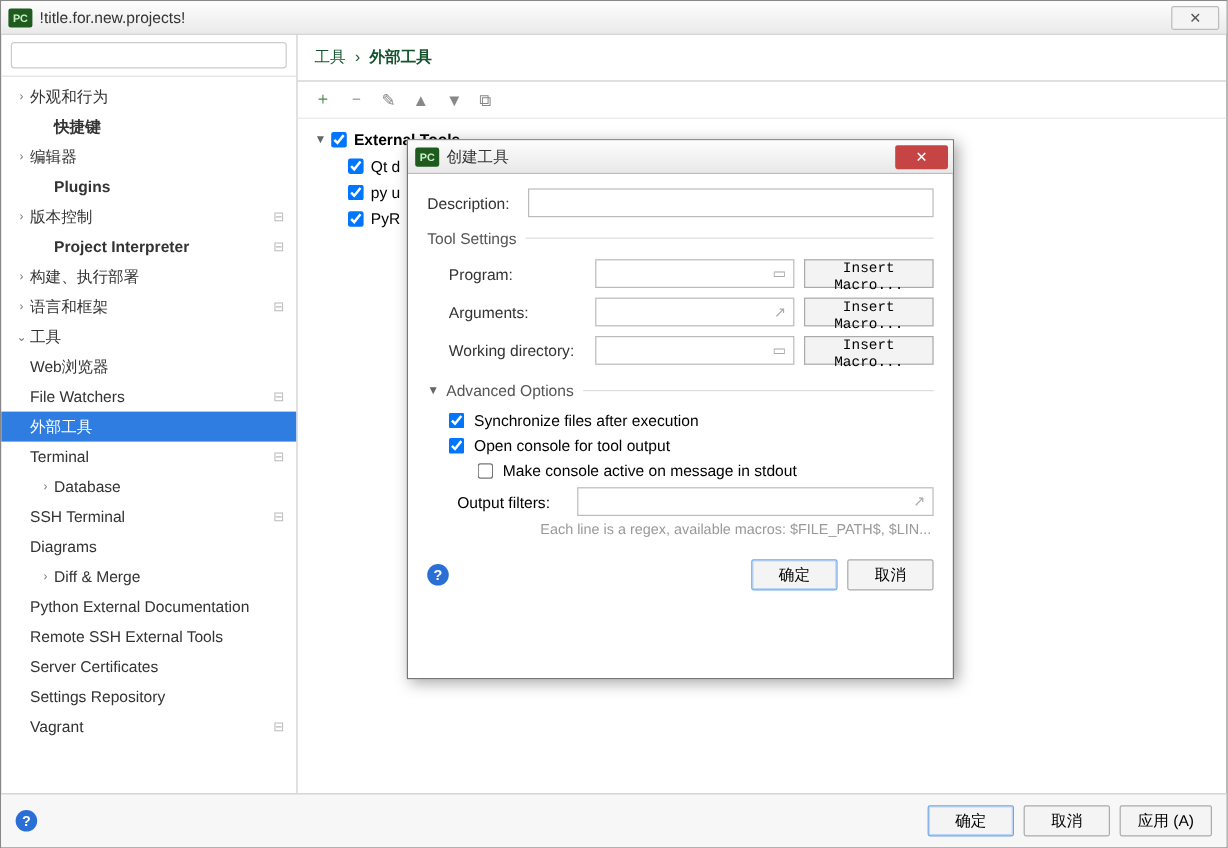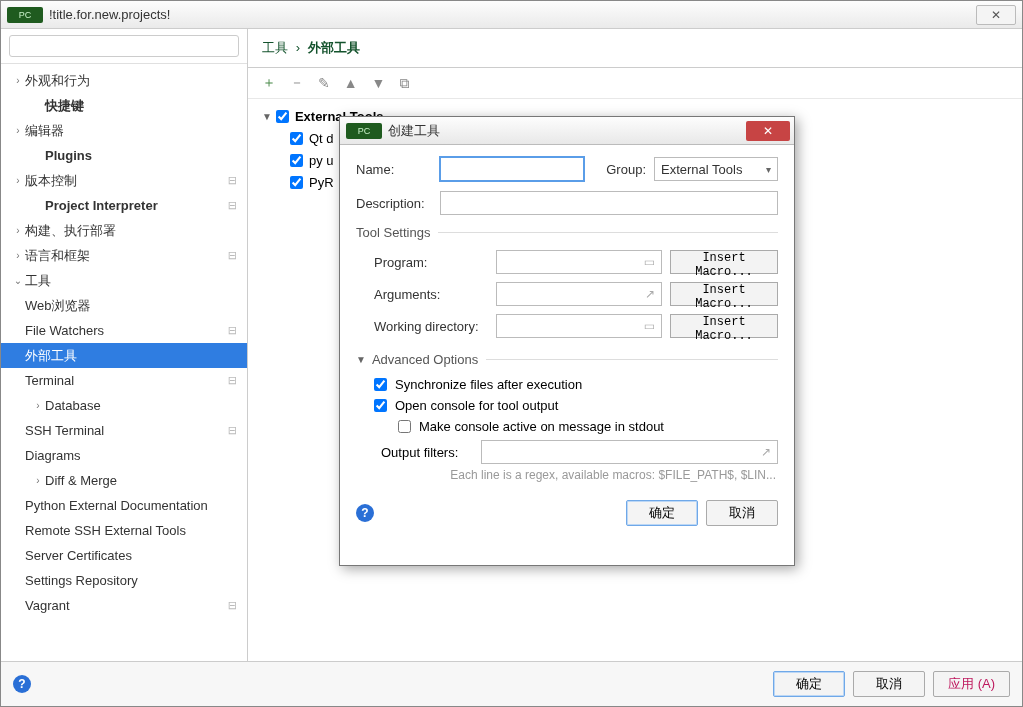--- a/index.html
+++ b/index.html
@@ -1,21 +1,21 @@
 <!DOCTYPE html>
 <html><head>
 <meta charset="utf-8">
 <style>
 * { box-sizing: border-box; margin: 0; padding: 0; font-family: "Segoe UI", Arial, sans-serif; font-size: 13px; }
 body { background: #f0f0f0; width: 1023px; height: 707px; overflow: hidden; position: relative; }
 
 
 .window { position: absolute; left: 0; top: 0; width: 1023px; height: 707px; background: #fff; border: 1px solid #888; }
 .titlebar { height: 28px; background: linear-gradient(#fdfdfd,#eaeaea); border-bottom: 1px solid #ccc; display: flex; align-items: center; padding: 0 6px; }
-.app-icon { width: 36px; height: 16px; background: #1f5b1f; color: #c8f0c8; font-size: 9px; font-weight: normal; display: flex; align-items: center; justify-content: center; margin-right: 6px; border-radius: 2px; }
+.app-icon { width: 20px; height: 16px; background: #1f5b1f; color: #c8f0c8; font-size: 9px; font-weight: bold; display: flex; align-items: center; justify-content: center; margin-right: 6px; border-radius: 2px; }
 .title-text { flex: 1; color: #333; }
 .win-close { width: 40px; height: 20px; border: 1px solid #bbb; background: #f4f4f4; display: flex; align-items: center; justify-content: center; font-size: 12px; color: #555; border-radius: 2px; cursor: pointer; }
 
 .content { display: flex; height: calc(100% - 28px - 45px); }
 
 
 .sidebar { width: 247px; border-right: 1px solid #ccc; display: flex; flex-direction: column; }
 .search-row { padding: 6px 8px; border-bottom: 1px solid #e0e0e0; }
 .search-input { width: 100%; height: 22px; border: 1px solid #ccc; border-radius: 3px; padding: 0 6px 0 20px; background: #fff; position: relative; }
 .search-wrap { position: relative; }
@@ -43,21 +43,21 @@
 .tools-row input[type=checkbox] { margin-right: 6px; }
 .tools-row.bold .rl { font-weight: bold; }
 .tools-row.indent1 { padding-left: 28px; }
 
 
 .bottombar { position: absolute; bottom: 0; left: 0; right: 0; height: 45px; border-top: 1px solid #ccc; background: #f7f7f7; display: flex; align-items: center; padding: 0 12px; }
 .help-icon { width: 18px; height: 18px; border-radius: 50%; background: #2a6fd6; color: #fff; display: flex; align-items: center; justify-content: center; font-size: 12px; font-weight: bold; cursor: pointer; }
 .bottombar .spacer { flex: 1; }
 .btn { height: 26px; min-width: 72px; padding: 0 14px; border: 1px solid #aaa; background: #f4f4f4; cursor: pointer; margin-left: 8px; border-radius: 2px; }
 .btn.primary { border: 1px solid #6fa8e8; box-shadow: 0 0 0 1px #bcd7f5 inset; }
-.btn:disabled { color: #be185d; cursor: default; }
+.btn:disabled { color: #000000; cursor: default; }
 
 
 .dialog-shadow { position: absolute; left: 339px; top: 116px; width: 456px; height: 450px; background: #fff; border: 1px solid #777; box-shadow: 3px 3px 12px rgba(0,0,0,0.35); }
 .dlg-title { height: 28px; background: linear-gradient(#fdfdfd,#e8e8e8); border-bottom: 1px solid #bbb; display: flex; align-items: center; padding: 0 2px 0 6px; }
 .dlg-title .tt { flex: 1; color: #333; }
 .dlg-close { width: 44px; height: 20px; background: #c74444; color: #fff; border-radius: 2px; display: flex; align-items: center; justify-content: center; font-size: 12px; cursor: pointer; margin-right: 2px; }
 .dlg-body { padding: 12px 16px 8px 16px; }
 .form-row { display: flex; align-items: center; margin-bottom: 10px; }
 .form-row .flab { color: #333; }
 .form-row input[type=text], .form-row .combo { height: 24px; border: 1px solid #bbb; background: #fff; padding: 0 6px; }
@@ -253,29 +253,20 @@
 </div>
 
 <div class="dialog-shadow">
   <div class="dlg-title">
     <div class="app-icon">PC</div>
     <div class="tt">创建工具</div>
     <div class="dlg-close">✕</div>
   </div>
   <div class="dlg-body">
     <div class="form-row">
-      <span class="flab" style="width:84px">Name:</span>
-      <input type="text" class="focus-ring" style="width: 144px;">
-      <span class="flab" style="width:54px;text-align:right;margin-right:8px;margin-left:8px">Group:</span>
-      <div class="combo" style="width:124px">
-        <span class="cv">External Tools</span>
-        <span class="cd">▾</span>
-      </div>
-    </div>
-    <div class="form-row">
       <span class="flab" style="width:84px">Description:</span>
       <input type="text" style="flex: 1 1 0%;">
     </div>
 
     <div class="section-label">
       <span>Tool Settings</span>
         <div class="line"></div>
     </div>
     <div class="ts-row">
       <span class="tlab">Program:</span>

